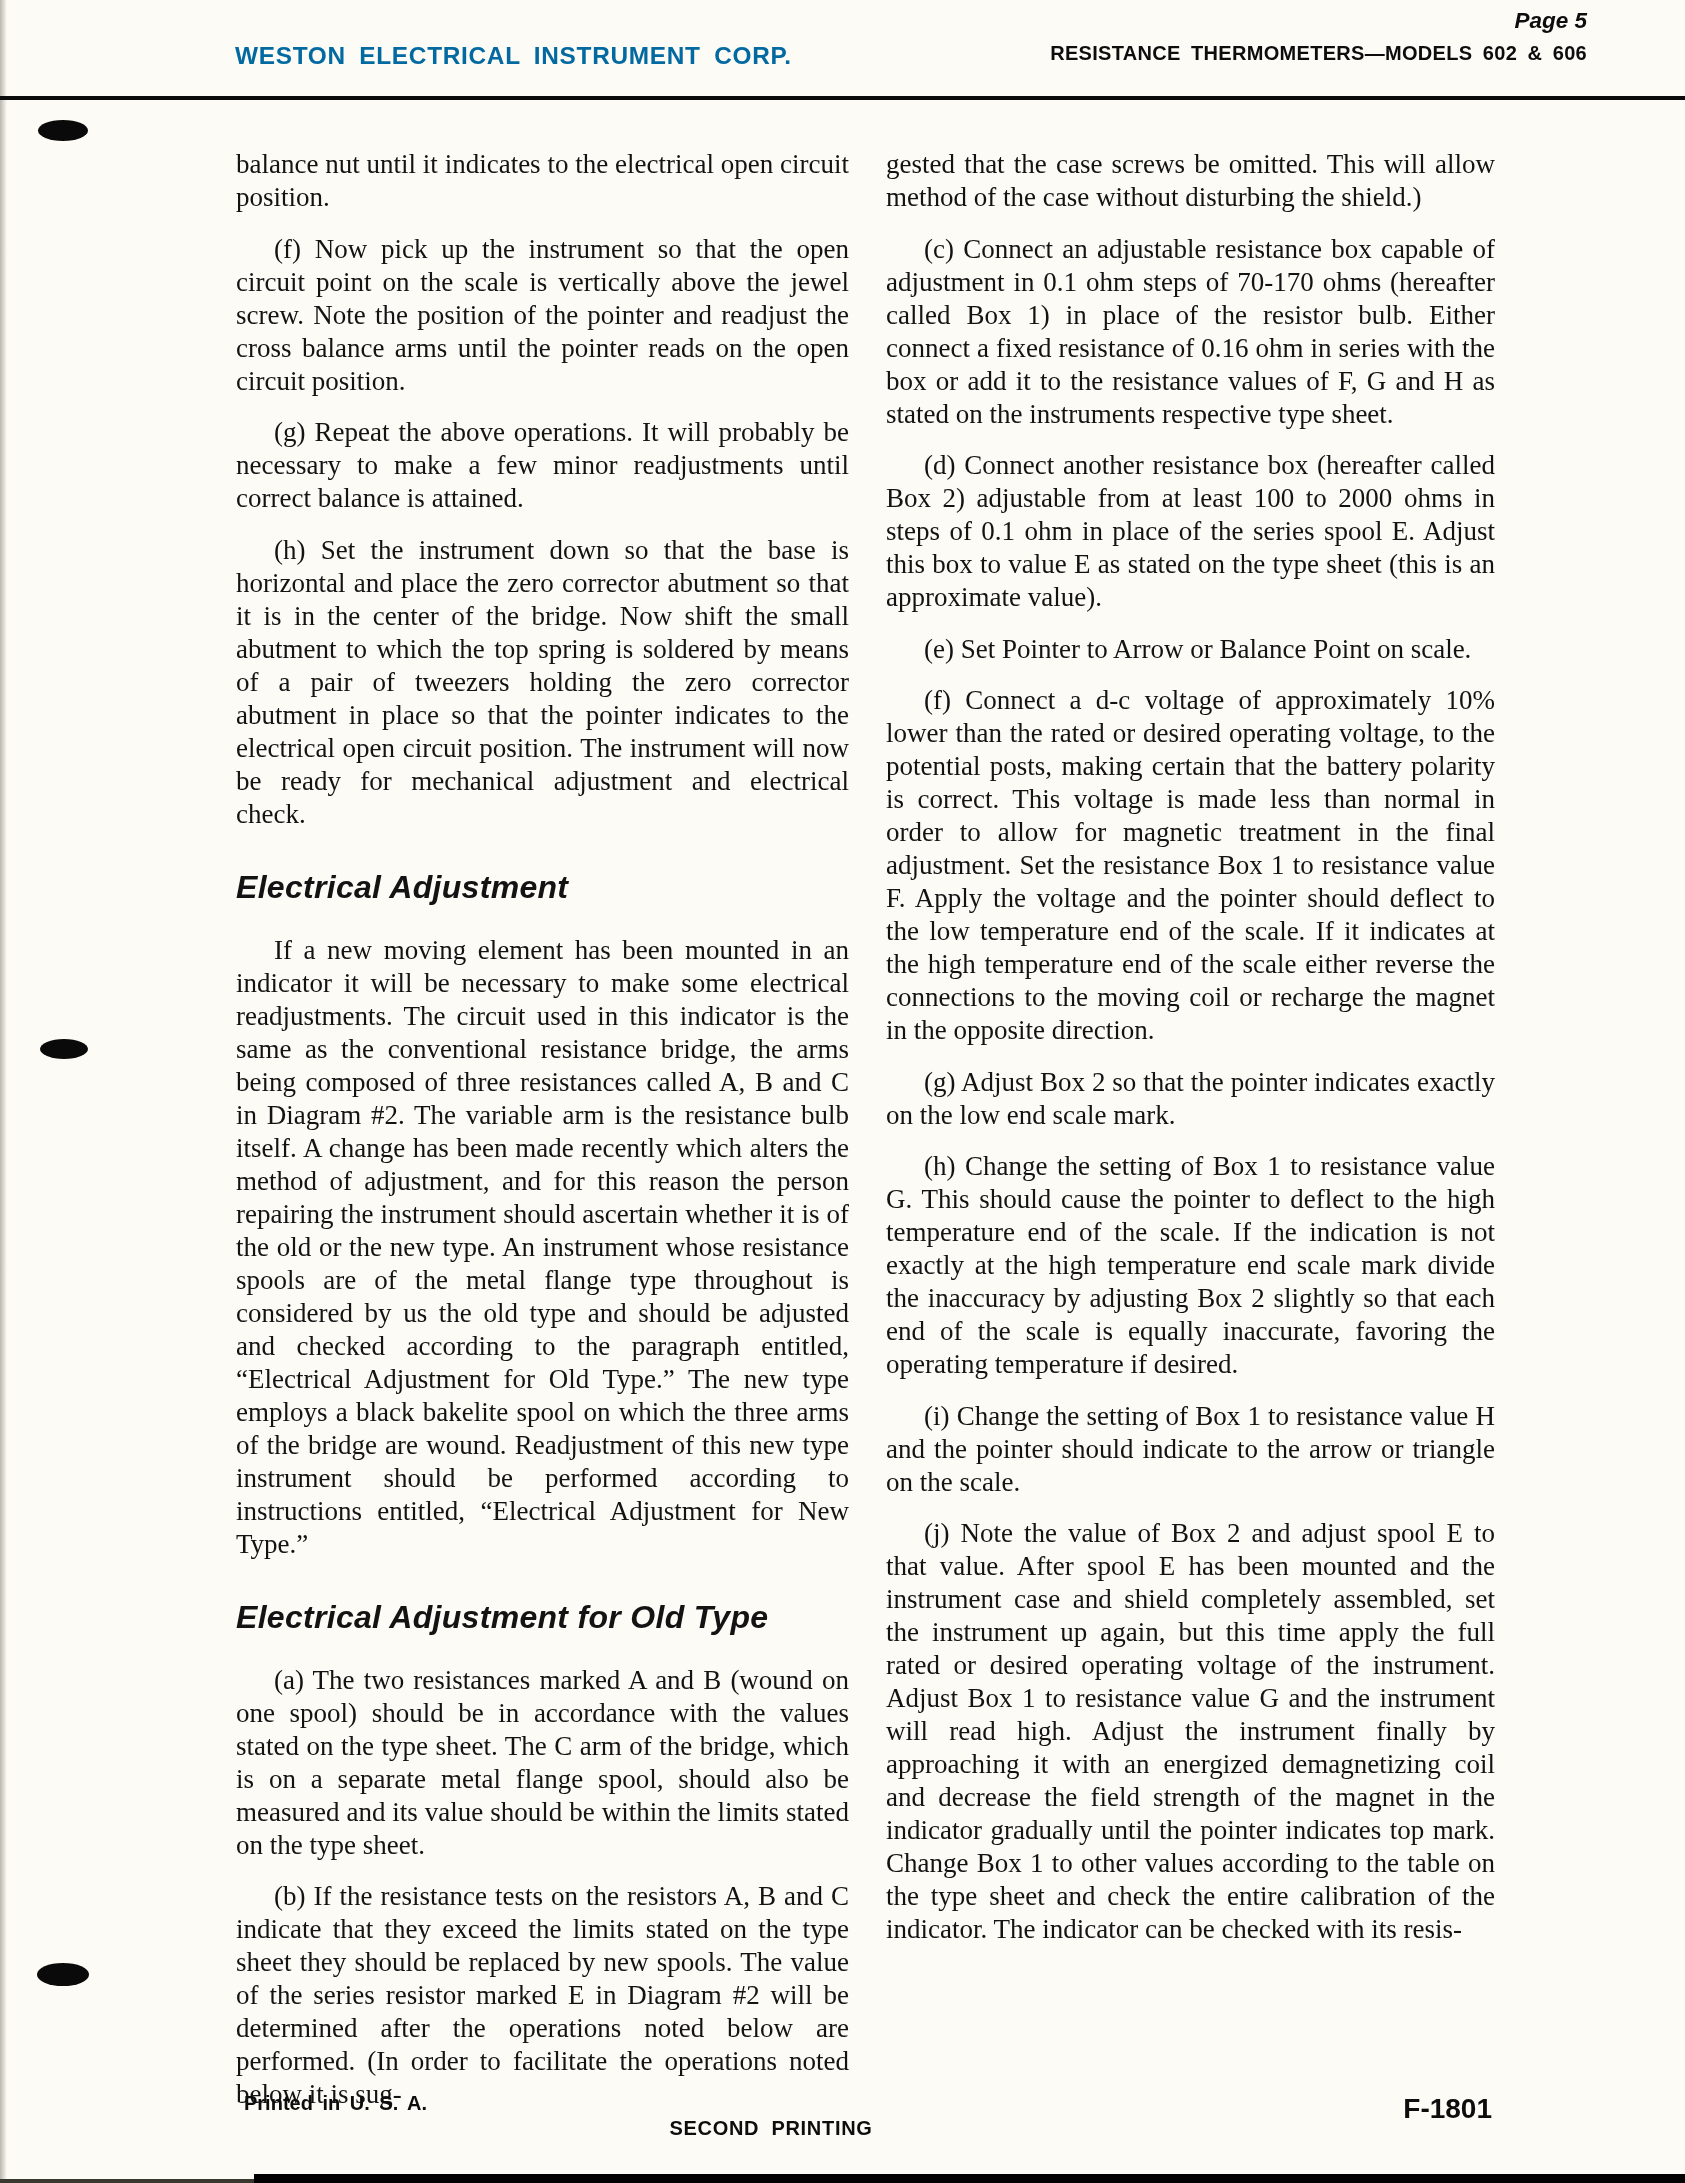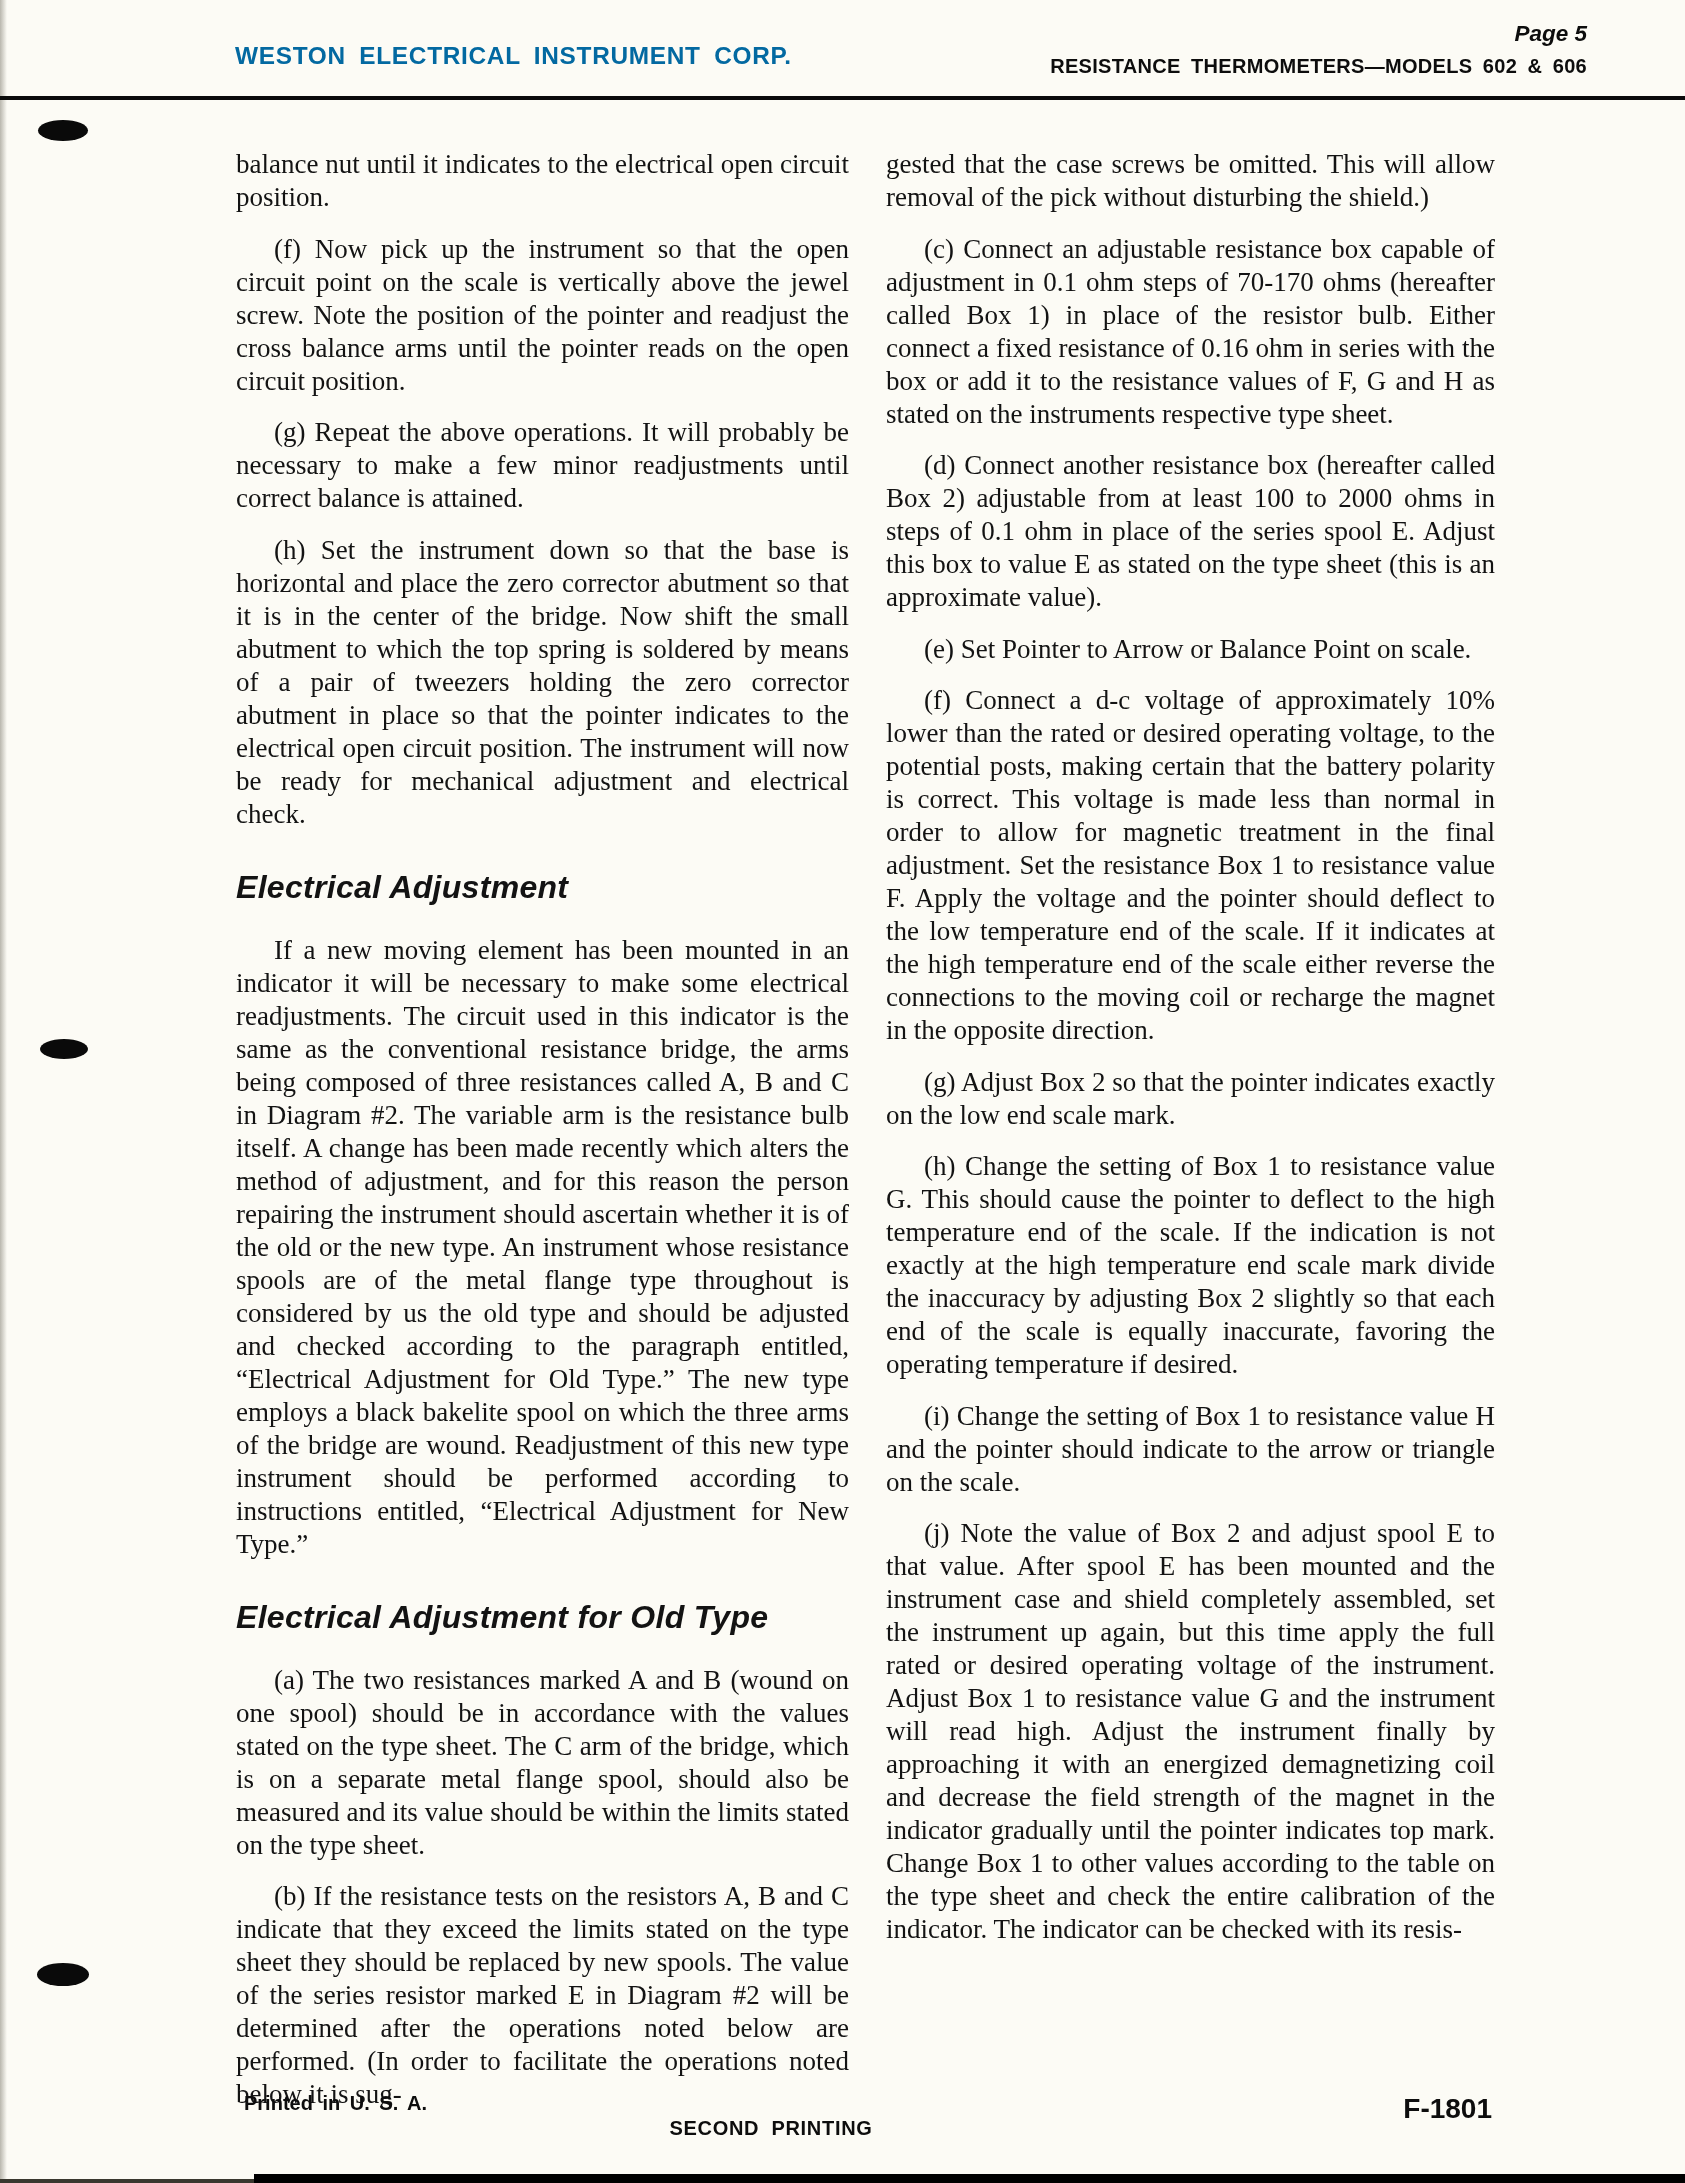--- a/index.html
+++ b/index.html
@@ -19,21 +19,21 @@
     pointer-events: none;
   }
   
   .company {
     position: absolute; left: 235px; top: 42px;
     font-family: "Liberation Sans", sans-serif;
     font-weight: 700; font-size: 24.4px; letter-spacing: 0.7px; word-spacing: 6px;
     color: #0369a1; white-space: nowrap;
   }
   .header-right {
-    position: absolute; right: 99px; top: 21px;
+    position: absolute; right: 99px; top: 8px;
     text-align: right;
     font-family: "Liberation Sans", sans-serif;
     font-weight: 700; color: #0d0d0d;
   }
   .page-number { font-size: 22.5px; font-style: italic; margin-bottom: 4px; }
   .doc-title { font-size: 20px; line-height: 30px; word-spacing: 4.6px; letter-spacing: 0.3px; white-space: nowrap; }
   .header-rule {
     position: absolute; left: 0; right: 0; top: 96px; height: 4px;
     background: #0b0b0b;
   }
@@ -109,21 +109,21 @@
     <p class="body indent">(g) Repeat the above operations. It will probably be necessary to make a few minor readjustments until correct balance is attained.</p>
     <p class="body indent">(h) Set the instrument down so that the base is horizontal and place the zero corrector abutment so that it is in the center of the bridge. Now shift the small abutment to which the top spring is soldered by means of a pair of tweezers holding the zero corrector abutment in place so that the pointer indicates to the electrical open circuit position. The instrument will now be ready for mechanical adjustment and electrical check.</p>
     <h3 class="section">Electrical Adjustment</h3>
     <p class="body indent">If a new moving element has been mounted in an indicator it will be necessary to make some electrical readjustments. The circuit used in this indicator is the same as the conventional resistance bridge, the arms being composed of three resistances called A, B and C in Diagram #2. The variable arm is the resistance bulb itself. A change has been made recently which alters the method of adjustment, and for this reason the person repairing the instrument should ascertain whether it is of the old or the new type. An instrument whose resistance spools are of the metal flange type throughout is considered by us the old type and should be adjusted and checked according to the paragraph entitled, “Electrical Adjustment for Old Type.” The new type employs a black bakelite spool on which the three arms of the bridge are wound. Readjustment of this new type instrument should be performed according to instructions entitled, “Electrical Adjustment for New Type.”</p>
     <h3 class="section">Electrical Adjustment for Old Type</h3>
     <p class="body indent">(a) The two resistances marked A and B (wound on one spool) should be in accordance with the values stated on the type sheet. The C arm of the bridge, which is on a separate metal flange spool, should also be measured and its value should be within the limits stated on the type sheet.</p>
     <p class="body indent">(b) If the resistance tests on the resistors A, B and C indicate that they exceed the limits stated on the type sheet they should be replaced by new spools. The value of the series resistor marked E in Diagram #2 will be determined after the operations noted below are performed. (In order to facilitate the operations noted below it is sug-</p>
   </div>
 
   <div class="col col-right">
-    <p class="body">gested that the case screws be omitted. This will allow removal of the pick without disturbing the shield.)</p>
+    <p class="body">gested that the case screws be omitted. This will allow method of the case without disturbing the shield.)</p>
     <p class="body indent">(c) Connect an adjustable resistance box capable of adjustment in 0.1 ohm steps of 70-170 ohms (hereafter called Box 1) in place of the resistor bulb. Either connect a fixed resistance of 0.16 ohm in series with the box or add it to the resistance values of F, G and H as stated on the instruments respective type sheet.</p>
     <p class="body indent">(d) Connect another resistance box (hereafter called Box 2) adjustable from at least 100 to 2000 ohms in steps of 0.1 ohm in place of the series spool E. Adjust this box to value E as stated on the type sheet (this is an approximate value).</p>
     <p class="body indent">(e) Set Pointer to Arrow or Balance Point on scale.</p>
     <p class="body indent">(f) Connect a d-c voltage of approximately 10% lower than the rated or desired operating voltage, to the potential posts, making certain that the battery polarity is correct. This voltage is made less than normal in order to allow for magnetic treatment in the final adjustment. Set the resistance Box 1 to resistance value F. Apply the voltage and the pointer should deflect to the low temperature end of the scale. If it indicates at the high temperature end of the scale either reverse the connections to the moving coil or recharge the magnet in the opposite direction.</p>
     <p class="body indent">(g) Adjust Box 2 so that the pointer indicates exactly on the low end scale mark.</p>
     <p class="body indent">(h) Change the setting of Box 1 to resistance value G. This should cause the pointer to deflect to the high temperature end of the scale. If the indication is not exactly at the high temperature end scale mark divide the inaccuracy by adjusting Box 2 slightly so that each end of the scale is equally inaccurate, favoring the operating temperature if desired.</p>
     <p class="body indent">(i) Change the setting of Box 1 to resistance value H and the pointer should indicate to the arrow or triangle on the scale.</p>
     <p class="body indent">(j) Note the value of Box 2 and adjust spool E to that value. After spool E has been mounted and the instrument case and shield completely assembled, set the instrument up again, but this time apply the full rated or desired operating voltage of the instrument. Adjust Box 1 to resistance value G and the instrument will read high. Adjust the instrument finally by approaching it with an energized demagnetizing coil and decrease the field strength of the magnet in the indicator gradually until the pointer indicates top mark. Change Box 1 to other values according to the table on the type sheet and check the entire calibration of the indicator. The indicator can be checked with its resis-</p>
   </div>
 

